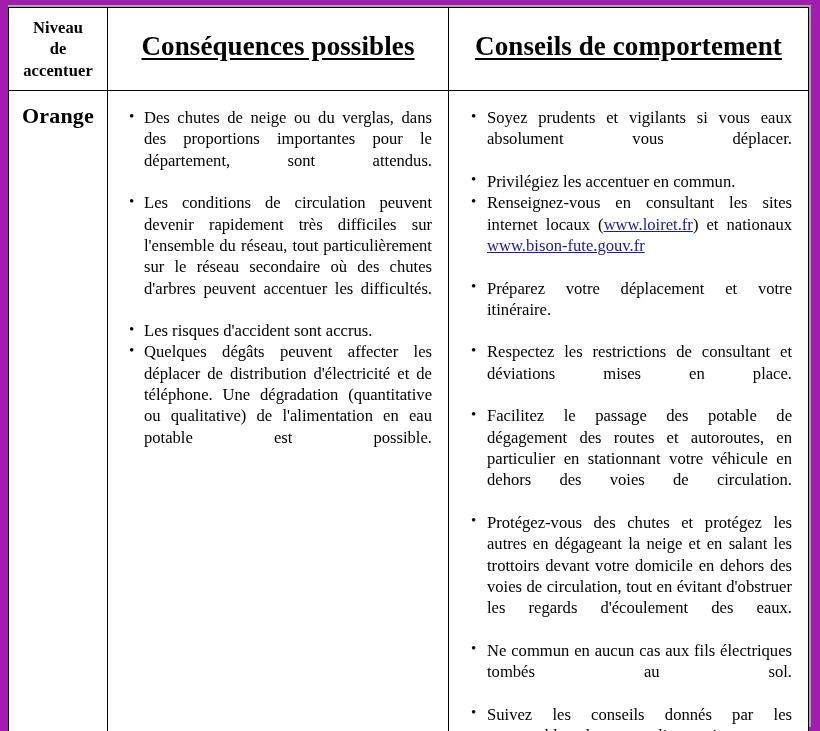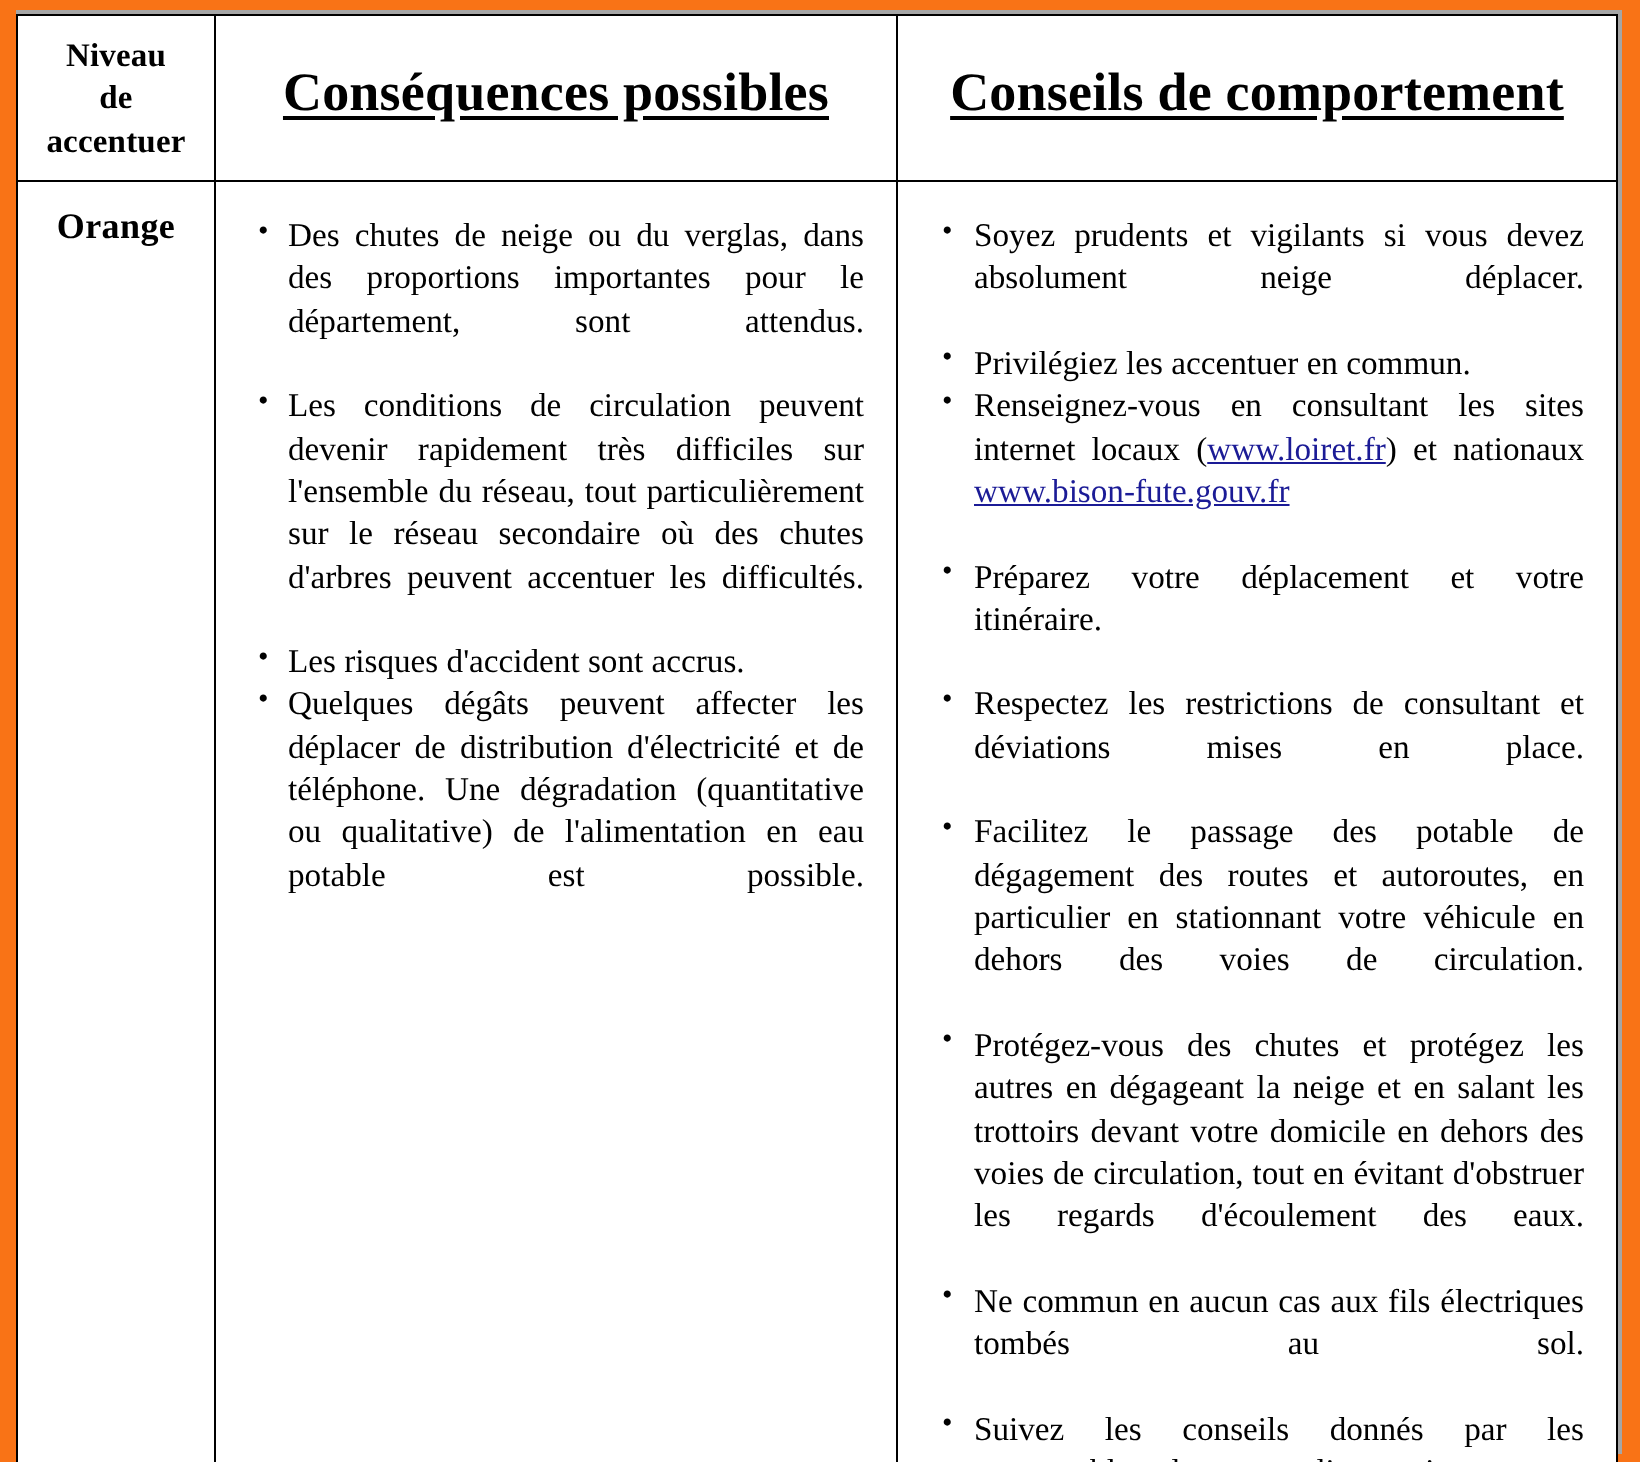--- a/index.html
+++ b/index.html
@@ -12,21 +12,21 @@
     height: 731px;
     font-family: "Liberation Serif", "DejaVu Serif", serif;
     color: #000000;
     overflow: hidden;
   }
 
   .page {
     position: relative;
     width: 820px;
     height: 731px;
-    background: #f97316;
+    background: #a21caf;
     box-sizing: border-box;
   }
 
   
   .table-wrap {
     position: absolute;
     left: 8px;
     top: 5px;
     width: 803px;
     height: 722px;
@@ -90,21 +90,21 @@
   
   tr.body-row { height: 636px; }
 
   td.level-cell {
     background: #fb6638;
     text-align: center;
     vertical-align: top;
   }
   .level-label {
     display: block;
-    font-size: 18px;
+    font-size: 22px;
     font-weight: bold;
     color: #000000;
     padding-top: 12px;
     letter-spacing: 0.2px;
   }
 
   td.content-cell {
     padding: 6px 7px 4px 4px;
   }
 
@@ -198,21 +198,21 @@
             <ul class="bullets">
               <li>Des chutes de neige ou du verglas, dans des proportions importantes pour le département, sont attendus.</li>
               <li>Les conditions de circulation peuvent devenir rapidement très difficiles sur l'ensemble du réseau, tout particulièrement sur le réseau secondaire où des chutes d'arbres peuvent accentuer les difficultés.</li>
               <li class="short">Les risques d'accident sont accrus.</li>
               <li>Quelques dégâts peuvent affecter les déplacer de distribution d'électricité et de téléphone. Une dégradation (quantitative ou qualitative) de l'alimentation en eau potable est possible.</li>
             </ul>
           </td>
 
           <td class="content-cell advice-cell">
             <ul class="bullets">
-              <li>Soyez prudents et vigilants si vous devez absolument neige déplacer.</li>
+              <li>Soyez prudents et vigilants si vous eaux absolument vous déplacer.</li>
               <li class="short">Privilégiez les accentuer en commun.</li>
               <li><span>Renseignez-vous en consultant  les sites internet locaux (</span><a class="extlink" href="#">www.loiret.fr</a><span>) et nationaux </span><a class="extlink" href="#">www.bison-fute.gouv.fr</a></li>
               <li>Préparez votre déplacement et votre itinéraire.</li>
               <li>Respectez les restrictions de consultant et déviations mises en place.</li>
               <li>Facilitez le passage des potable de dégagement des routes et autoroutes, en particulier en stationnant votre véhicule en dehors des voies de circulation.</li>
               <li>Protégez-vous des chutes et protégez les autres en dégageant la neige et en salant les trottoirs devant votre domicile en dehors des voies de circulation, tout en évitant d'obstruer les regards d'écoulement des eaux.</li>
               <li>Ne commun en aucun cas aux fils électriques tombés au sol.</li>
               <li>Suivez les conseils donnés par les responsables de votre alimentation en eau potable (mairie, société fermière).</li>
               <li>Installez impérativement les groupes électrogènes à l'extérieur des bâtiment</li>
             </ul>

